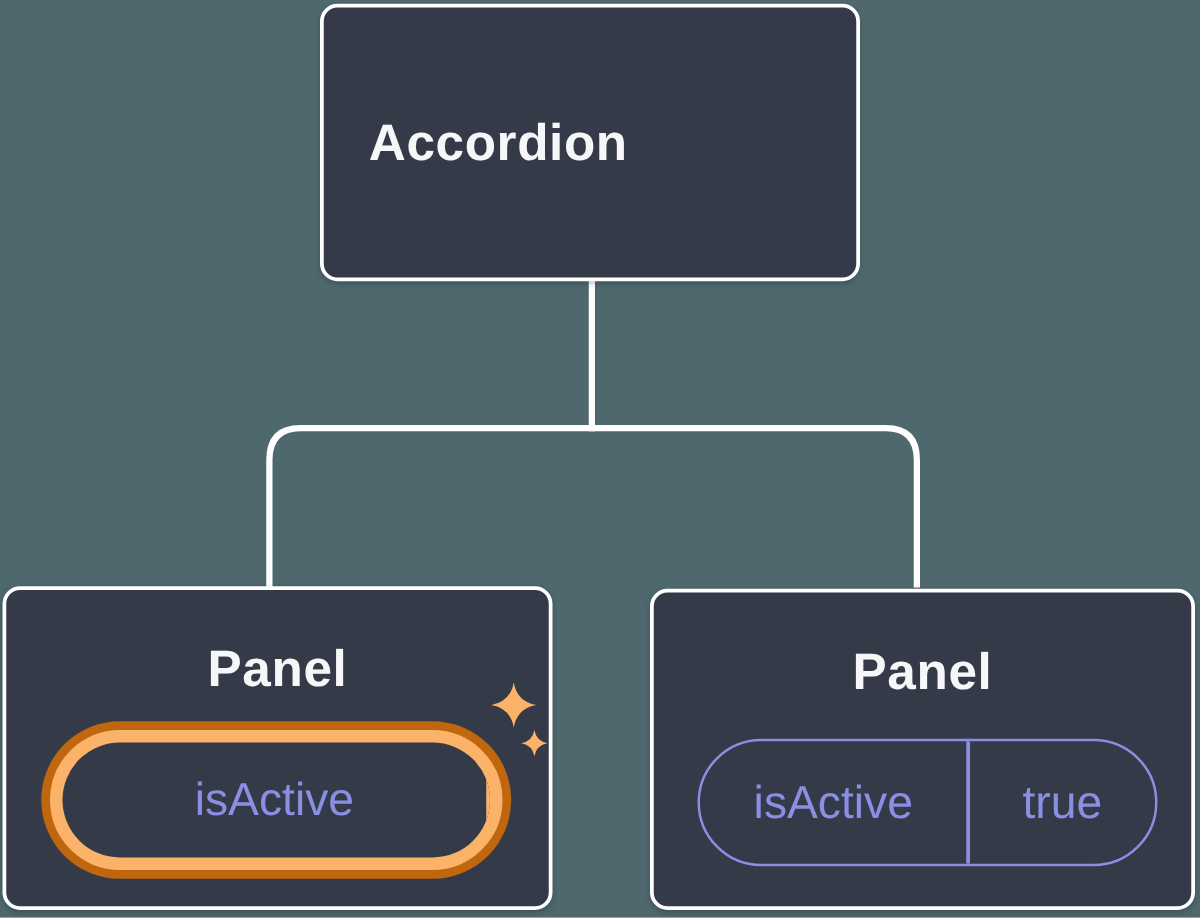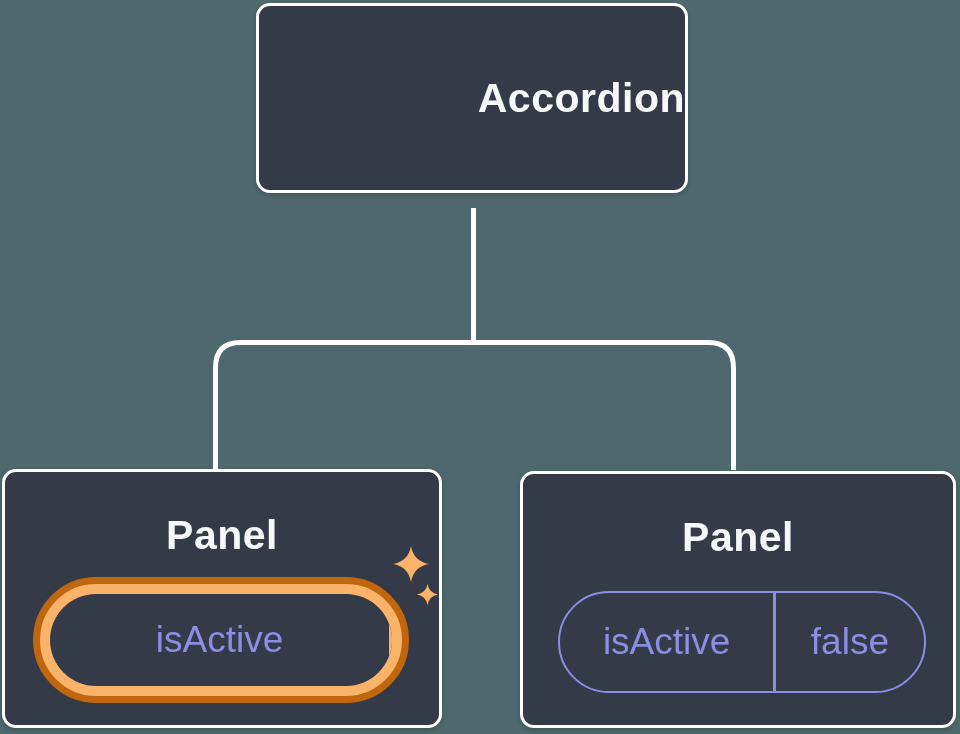--- a/index.html
+++ b/index.html
@@ -19,22 +19,22 @@
 
   .node {
     position: absolute;
     background: var(--box-fill, #343a47);
     border: 3.5px solid var(--box-border, #fff);
     border-radius: 14px;
     box-shadow: 0 2px 4px rgba(25, 30, 40, 0.25);
   }
 
   .node-root {
-    left: 256px; top: 3px; width: 432px; height: 190px;
-    display: flex; align-items: center; justify-content: flex-end;
+    left: 256px; top: 3px; width: 432px; height: 222px;
+    display: flex; align-items: center; justify-content: flex-start; padding-left: 36px;
   }
 
   .node-title {
     color: var(--title-text, #f6f7f9);
     font-size: 41px;
     font-weight: 600;
     letter-spacing: 0.5px;
   }
 
   .node-panel-left  { left: 2px;   top: 469px; width: 440px; height: 259px; }
@@ -123,17 +123,17 @@
       <path d="M16 0 Q18.4 13.6 32 16 Q18.4 18.4 16 32 Q13.6 18.4 0 16 Q13.6 13.6 16 0 Z"></path>
     </svg>
   </div>
 
   <div class="node node-panel-right">
     <div class="node-title panel-title">Panel</div>
 
     <div class="pill-inactive">
       <div class="pill-cell cell-key">isActive</div>
       <div class="pill-divider-purple"></div>
-      <div class="pill-cell cell-val">false</div>
+      <div class="pill-cell cell-val">true</div>
     </div>
   </div>
 
 </div>
 
 </body></html>

